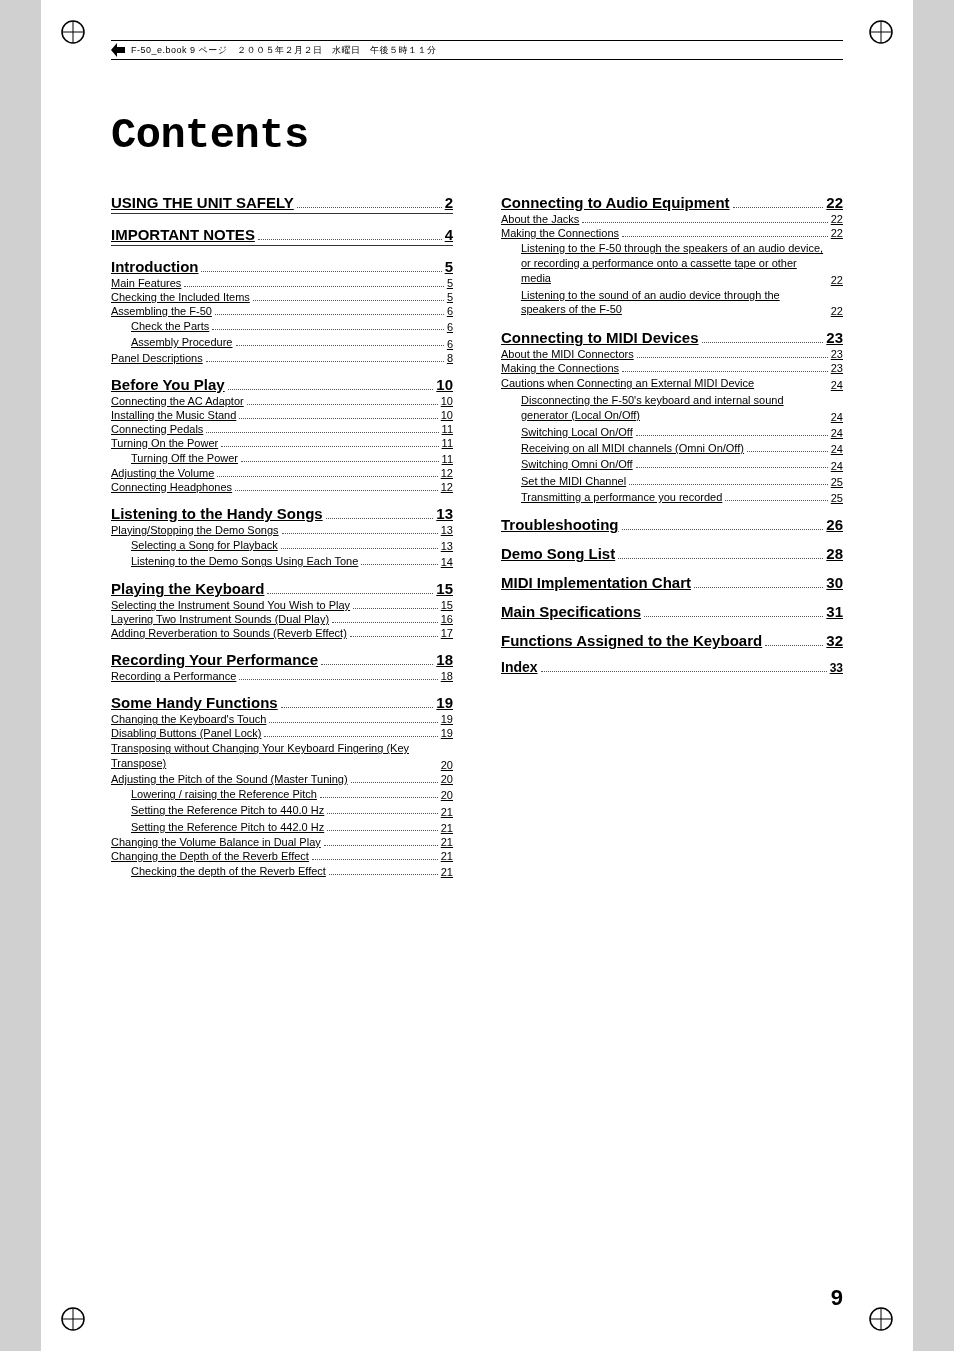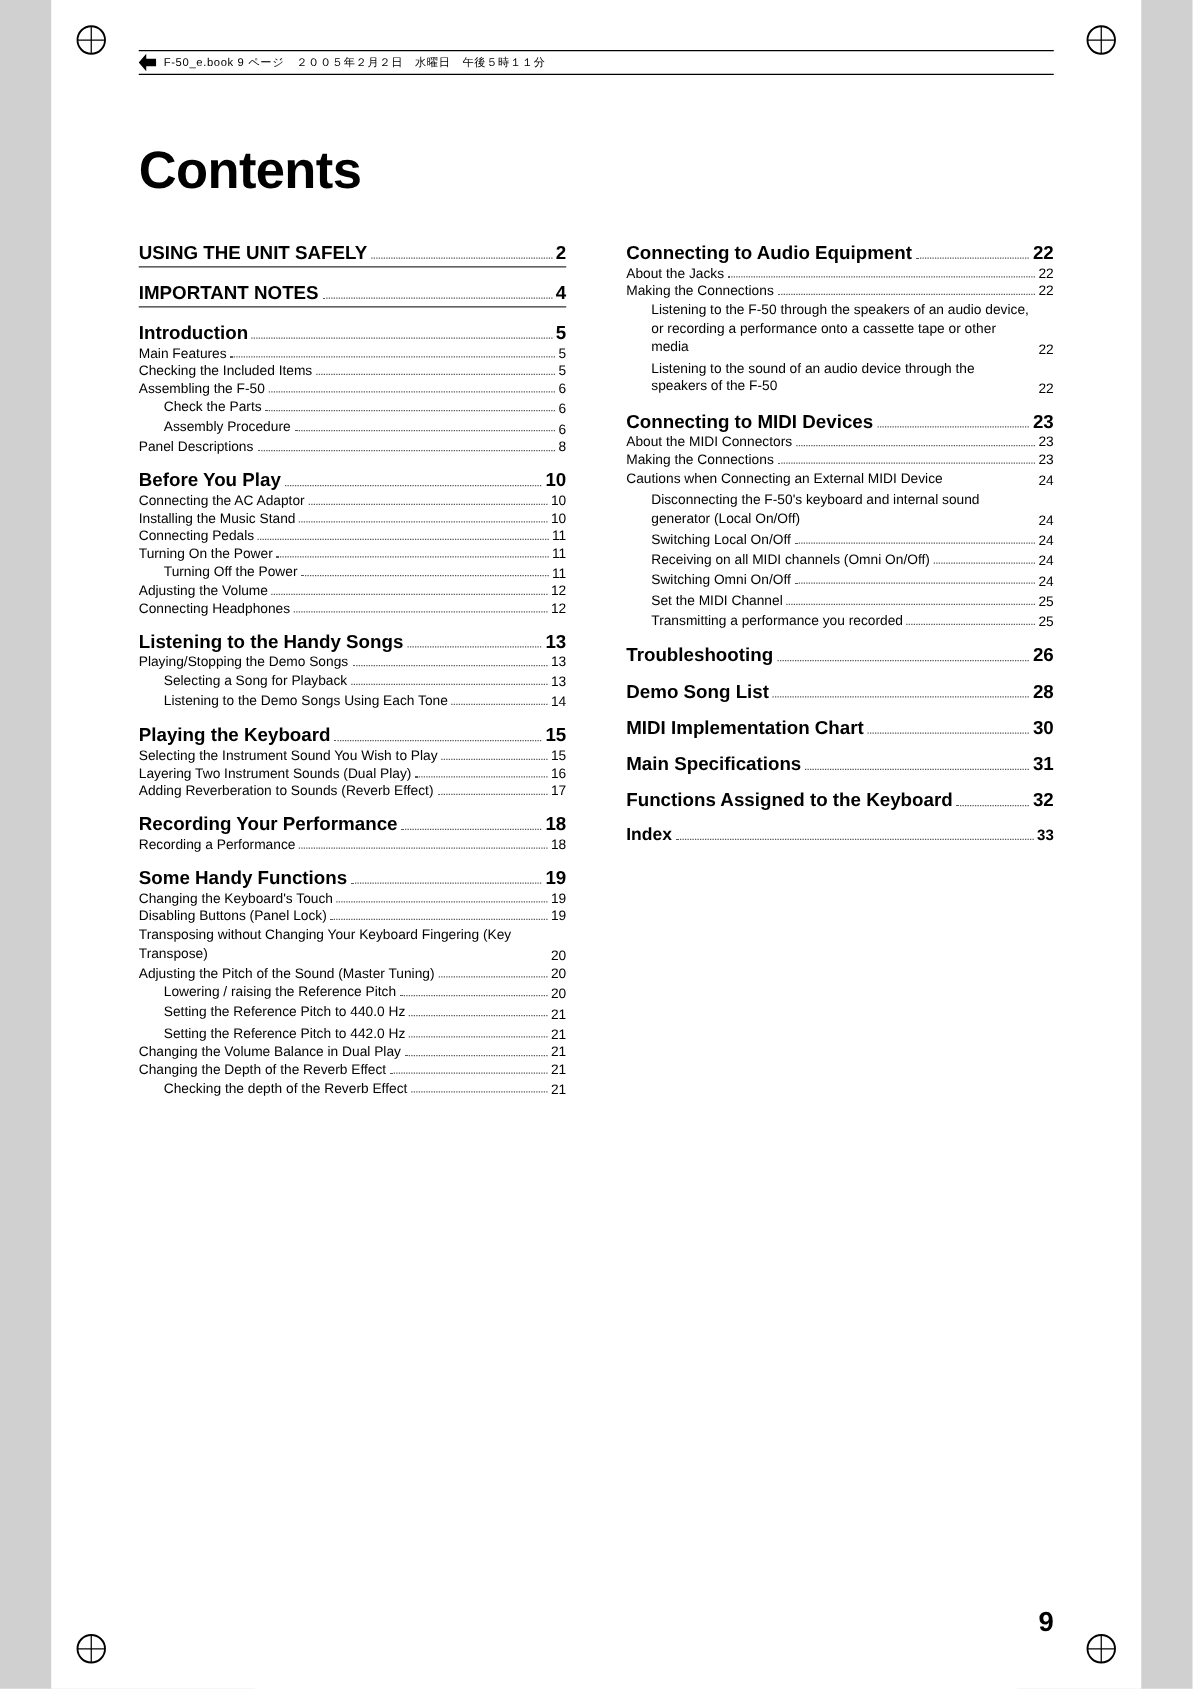--- a/index.html
+++ b/index.html
@@ -53,29 +53,30 @@
       font-family: Arial, sans-serif;
       letter-spacing: 0.5px;
     }
 
     
     .title {
       margin-top: 28px;
       margin-bottom: 22px;
       font-size: 42px;
       font-weight: bold;
-      font-family: Liberation Sans, sans-serif;
+      font-family: Liberation Mono, monospace;
       letter-spacing: -0.5px;
     }
 
     
     .toc-container {
       display: flex;
       gap: 48px;
       margin-top: 4px;
+      text-decoration: underline;
     }
     .toc-col {
       flex: 1;
       min-width: 0;
     }
 
     
     .toc-section-title {
       font-size: 14px;
       font-weight: bold;

